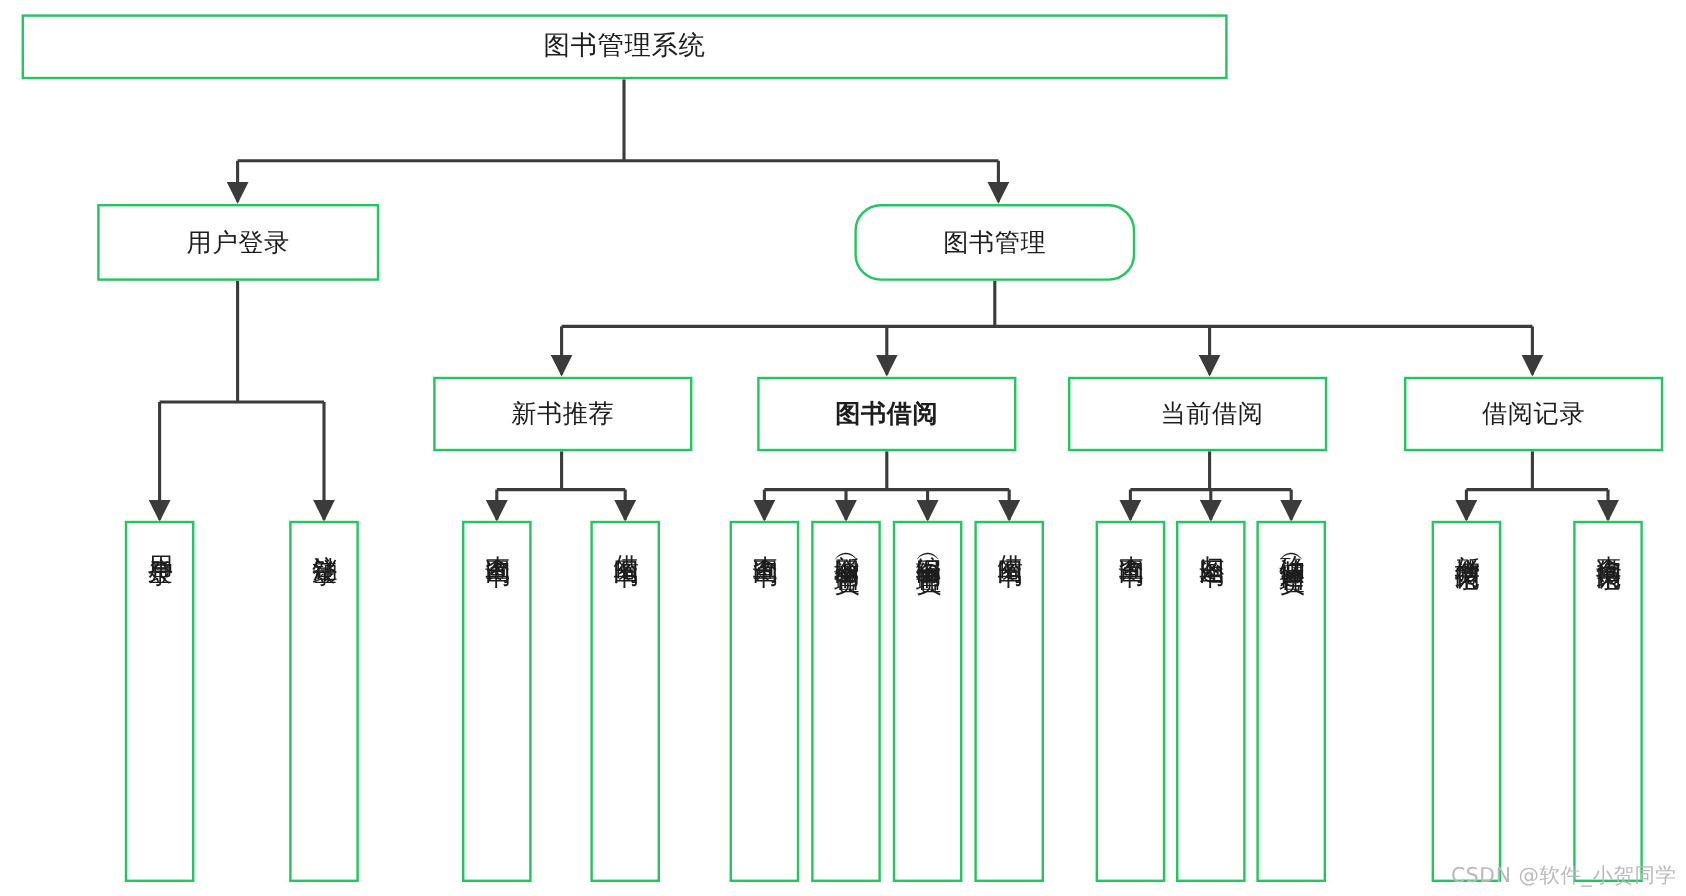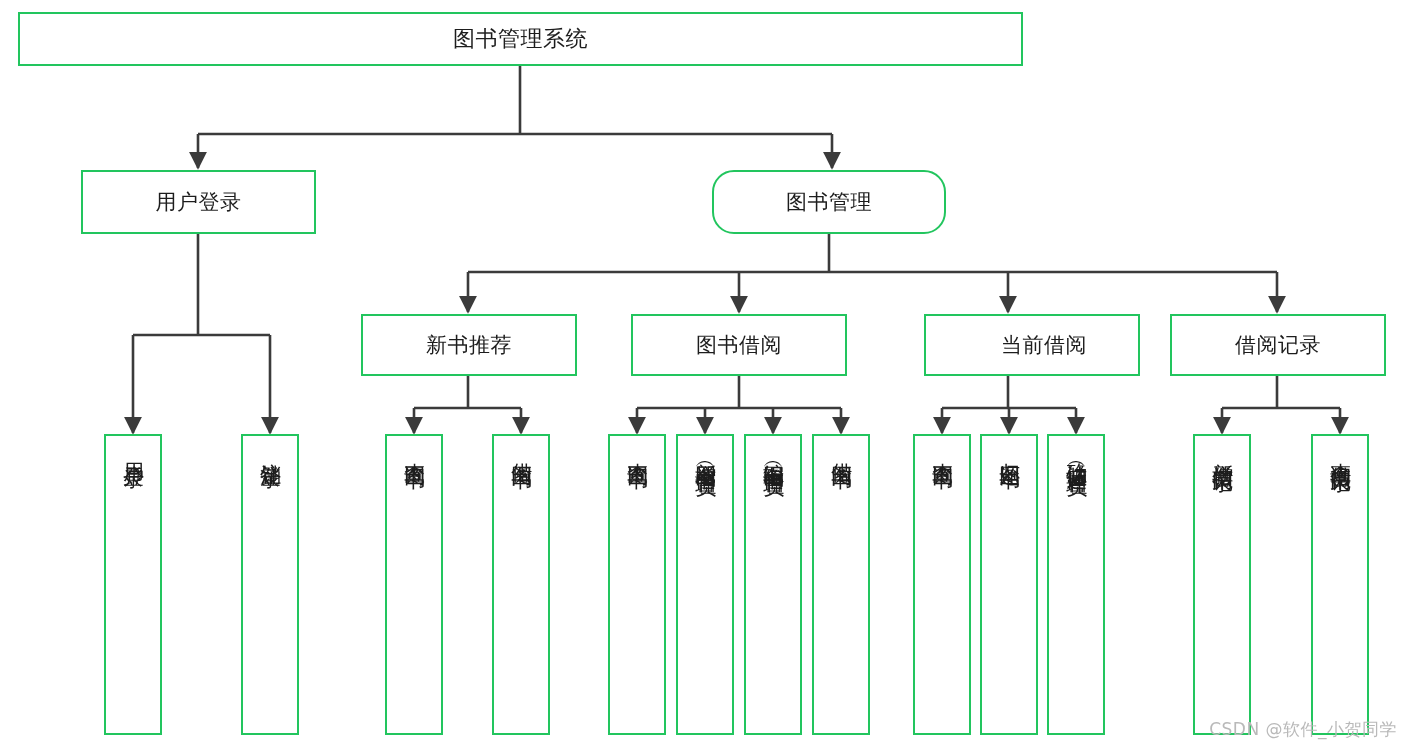--- a/index.html
+++ b/index.html
@@ -130,24 +130,24 @@
   <div class="node" style="left:81px; top:170px; width:235px; height:64px;">
     <span class="node-label">用户登录</span>
   </div>
   <div class="node" style="left:712px; top:170px; width:234px; height:64px;border-radius:22px;">
     <span class="node-label">图书管理</span>
   </div>
 
   <div class="node" style="left:361px; top:314px; width:216px; height:62px;">
     <span class="node-label">新书推荐</span>
   </div>
-  <div class="node" style="left:631px; top:314px; width:216px; height:62px;">
+  <div class="node" style="left:631px; top:314px; width:216px; height:62px;font-weight:bold;">
     <span class="node-label">图书借阅</span>
   </div>
-  <div class="node" style="left:924px; top:314px; width:216px; height:62px;padding-left:24px;">
+  <div class="node" style="left:890px; top:314px; width:216px; height:62px;padding-left:24px;">
     <span class="node-label">当前借阅</span>
   </div>
   <div class="node" style="left:1170px; top:314px; width:216px; height:62px;text-align:right;">
     <span class="node-label">借阅记录</span>
   </div>
 
   <div class="node leaf" style="left:104px; top:434px; width:58px; height:301px;">
     <span class="node-label">用户登录</span>
   </div>
   <div class="node leaf" style="left:241px; top:434px; width:58px; height:301px;">

